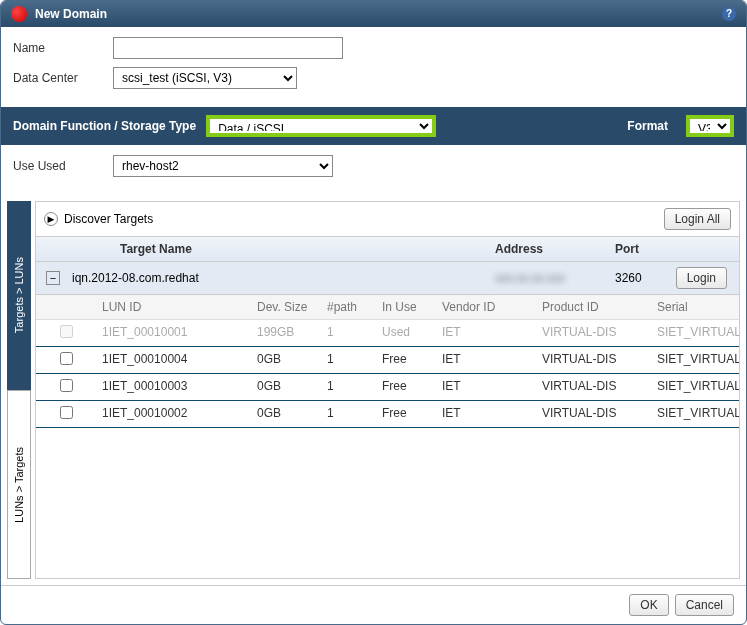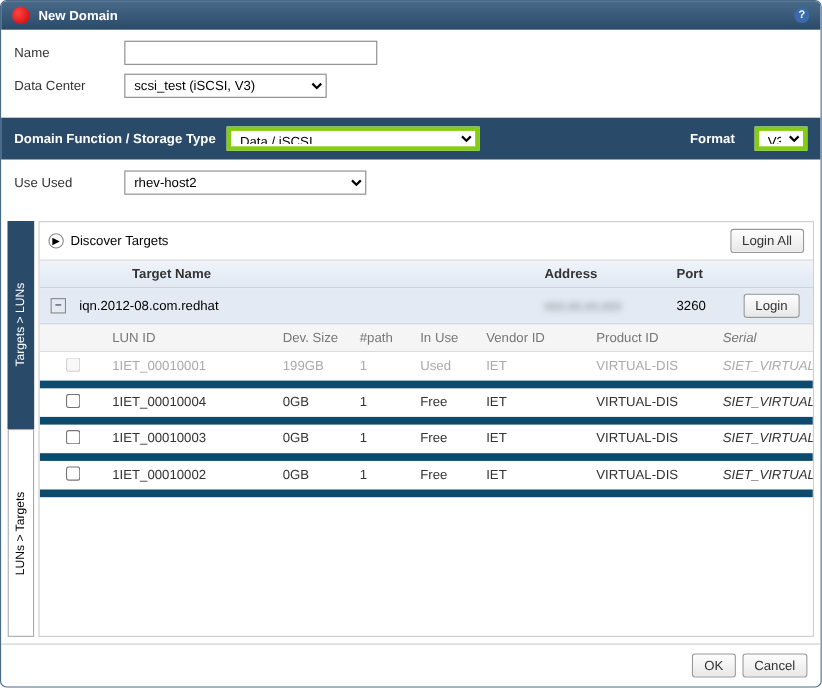--- a/index.html
+++ b/index.html
@@ -25,36 +25,36 @@
 .discover { display: flex; align-items: center; padding: 6px 8px; border-bottom: 1px solid #ccc; }
 .discover .expbtn { width: 14px; height: 14px; border: 1px solid #888; border-radius: 50%; display: flex; align-items: center; justify-content: center; margin-right: 6px; cursor: pointer; font-size: 9px; }
 .discover .loginall { margin-left: auto; }
 button { border: 1px solid #999; background: linear-gradient(#fdfdfd,#e8e8e8); padding: 3px 10px; border-radius: 3px; cursor: pointer; color: #333; }
 .thead { display: flex; background: linear-gradient(#f0f4fa,#e0e8f4); border-bottom: 1px solid #ccc; font-weight: bold; color: #333; padding-left: 48px; }
 .thead > div, .trow > div, .lhead > div, .lrow > div { padding: 5px 6px; overflow: hidden; white-space: nowrap; }
 .trow { display: flex; background: #e4eaf4; border-bottom: 1px solid #ccc; align-items: center; }
 .trow .expicon { width: 14px; height: 14px; border: 1px solid #888; display: flex; align-items: center; justify-content: center; font-size: 11px; line-height: 1; cursor: pointer; margin-left: 4px; }
 .trow .loginbtn { margin-right: 6px; }
 .lhead { display: flex; background: #f5f5f5; border-bottom: 1px solid #ddd; color: #777; font-size: 11px; }
-.lrow { display: flex; border-bottom: 7px solid #0c4a6e; color: #333; }
+.lrow { display: flex; border-bottom: 1px solid #0c4a6e; color: #333; }
 .lrow.disabled { color: #aaa; }
 .c-exp { width: 30px; flex: none; }
 .c-name { flex: 1; }
 .c-addr { width: 120px; flex: none; color: transparent; text-shadow: 0 0 6px rgba(0,0,0,0.5); }
 .trow .c-port { width: 60px; flex: none; }
 .trow .c-btn { width: 70px; flex: none; text-align: right; }
 .thead .c-port { width: 130px; flex: none; }
 .l-ck { width: 60px; flex: none; text-align: center; }
 .l-id { width: 155px; flex: none; }
 .l-size { width: 70px; flex: none; }
 .l-path { width: 55px; flex: none; }
 .l-use { width: 60px; flex: none; }
 .l-vendor { width: 100px; flex: none; }
 .l-prod { width: 115px; flex: none; }
-.l-serial { flex: 1; font-style: italic; }
+.l-serial { flex: 1; }
 .footer { padding: 8px 12px; display: flex; justify-content: flex-end; gap: 6px; border-top: 1px solid #ccc; }
 .lunbox { overflow: auto; flex: 1; }
 </style>
 </head>
 <body>
 
 <div class="titlebar">
   <div class="logo"></div>
   <span>New Domain</span>
   <div class="help">?</div>

